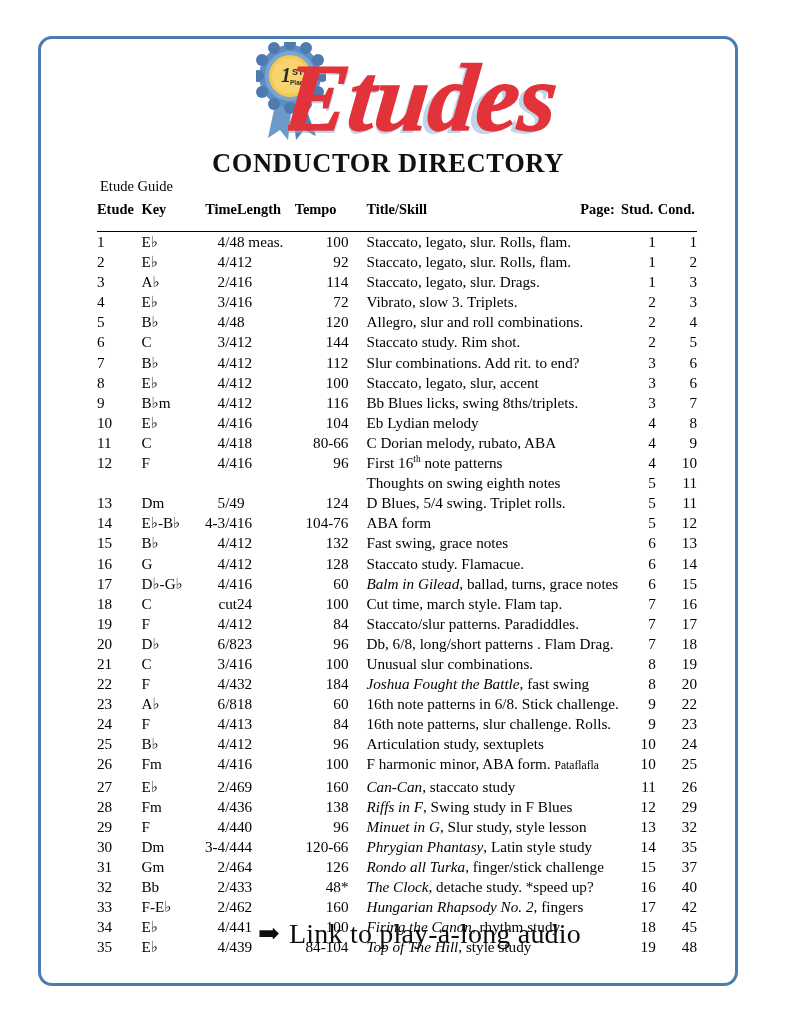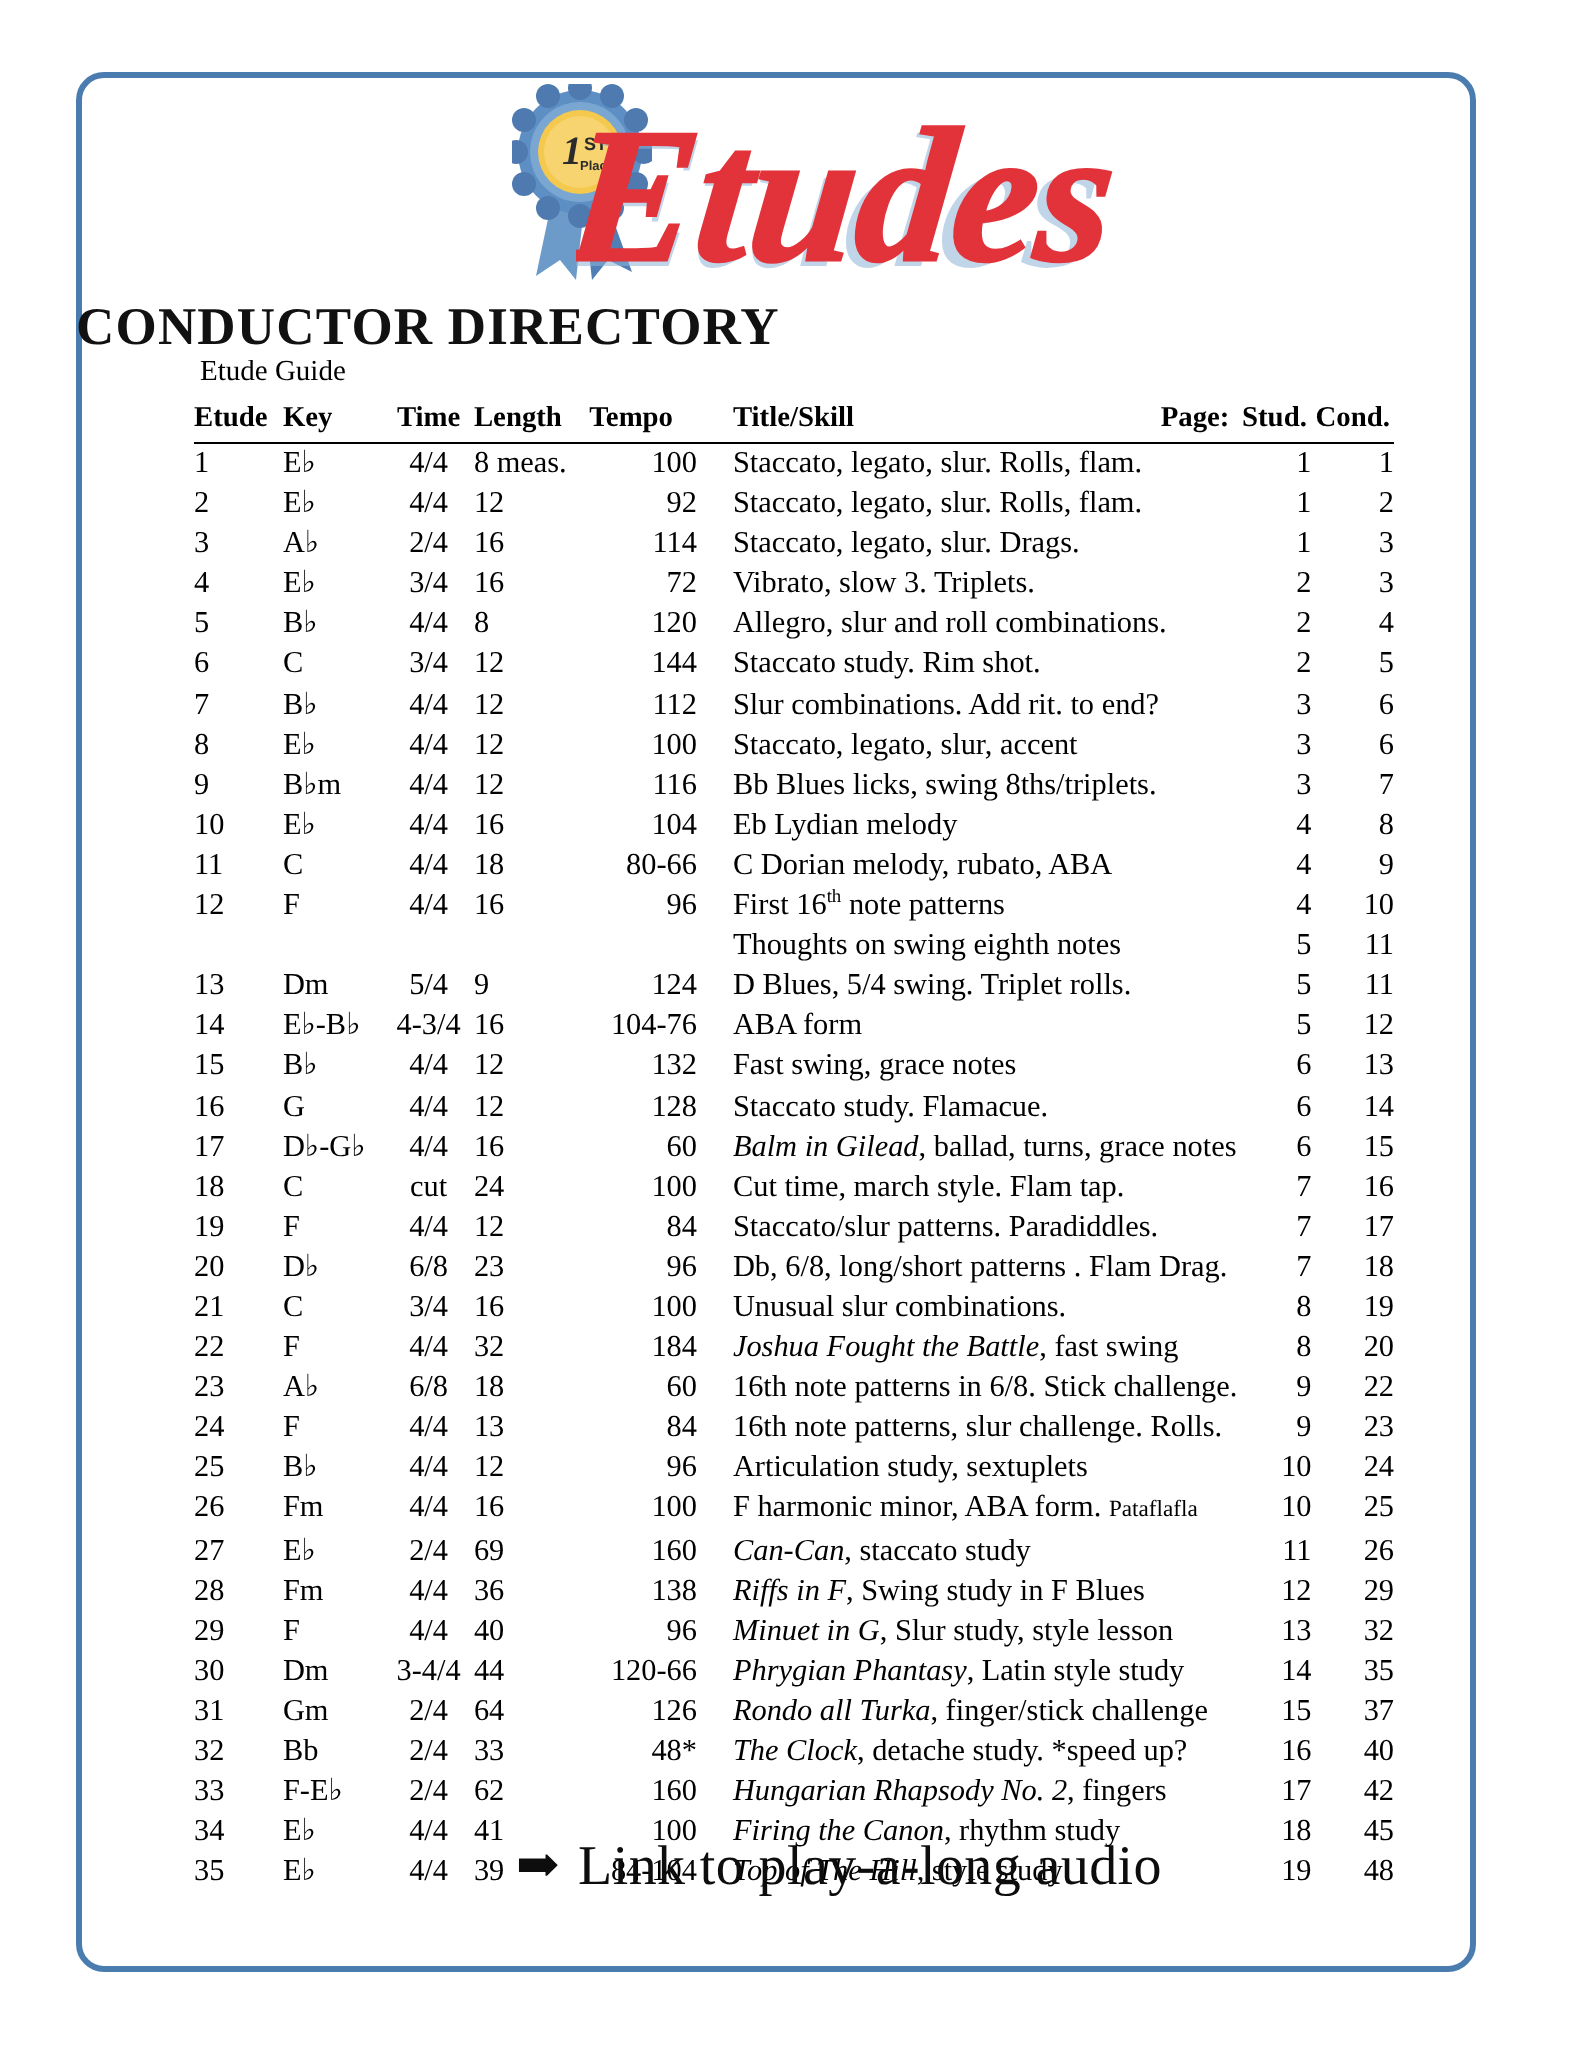--- a/index.html
+++ b/index.html
@@ -43,21 +43,21 @@
   }
   #script-etudes {
     position: absolute;
     left: 250px; top: 8px;
     width: 300px; height: 110px;
   }
   #script-etudes svg { display: block; width: 300px; height: 110px; }
   #conductor-directory {
     position: absolute;
     left: 0; right: 0; top: 112px;
-    text-align: left;
+    text-align: center;
     font-family: "Liberation Serif", "DejaVu Serif", serif;
     font-weight: bold;
     font-size: 26.5px;
     letter-spacing: 0.6px;
     color: #111111;
   }
 
   
   #guide-label {
     position: absolute;
@@ -78,27 +78,27 @@
     padding: 0;
     line-height: 20.1px;
     vertical-align: baseline;
     white-space: nowrap;
     font-weight: normal;
   }
   #etude-table thead th {
     font-weight: bold;
     font-size: 14.4px;
     border-bottom: 1.4px solid #000;
-    padding-bottom: 2px;
+    padding-bottom: 12px;
     line-height: 19px;
   }
   
   .c-etude  { width: 46px;  text-align: left; }
   .c-key    { width: 52px;  text-align: left; }
-  .c-time   { width: 48px;  text-align: center; }
+  .c-time   { width: 48px;  text-align: right; }
   .c-length { width: 60px;  text-align: left; }
   .c-tempo  { width: 74px;  text-align: right; padding-right: 18px !important; margin-left: 12px; }
   .c-title  { width: 248px; text-align: left; }
   .c-stud   { width: 38px;  text-align: right; }
   .c-cond   { width: 42px;  text-align: right; }
 
   thead .c-tempo { text-align: left; padding-right: 0 !important; }
   thead .c-title { position: relative; }
   thead .c-stud, thead .c-cond { text-align: center; }
 

